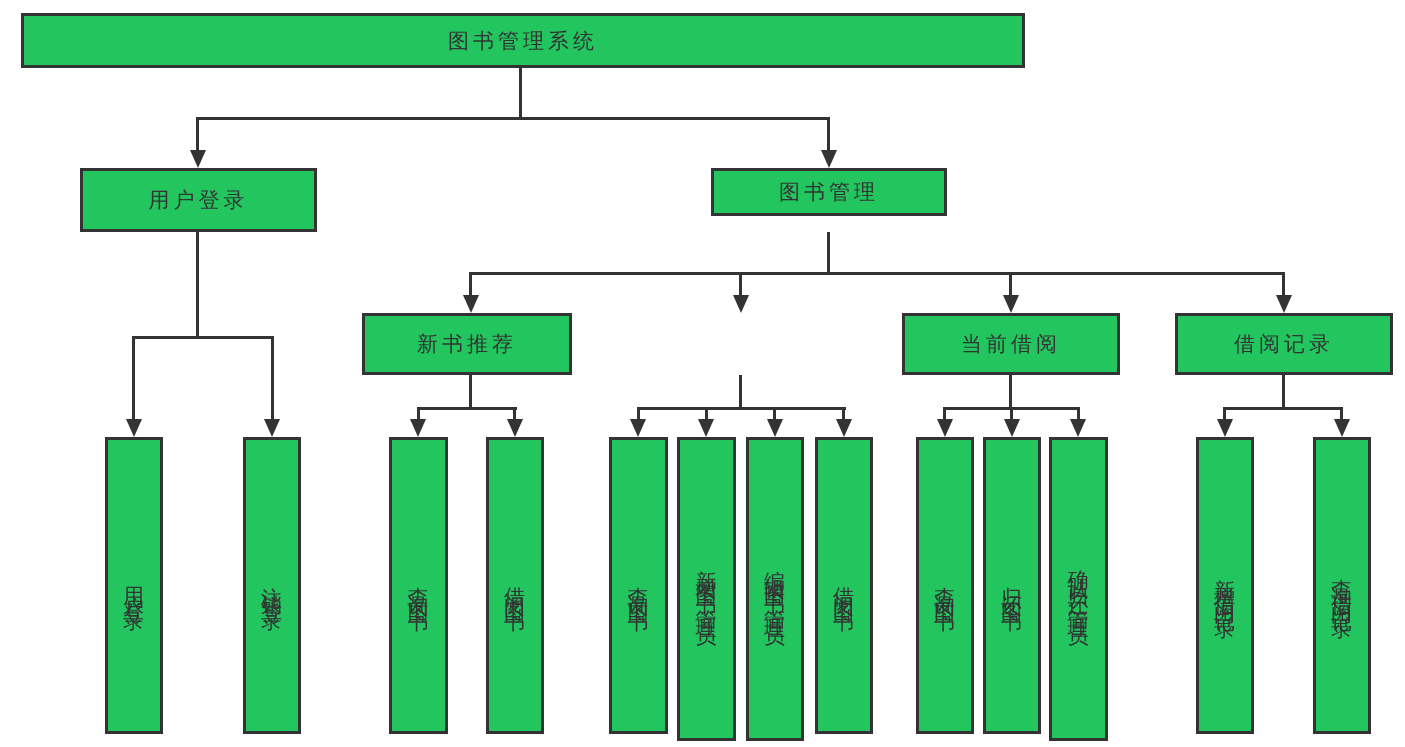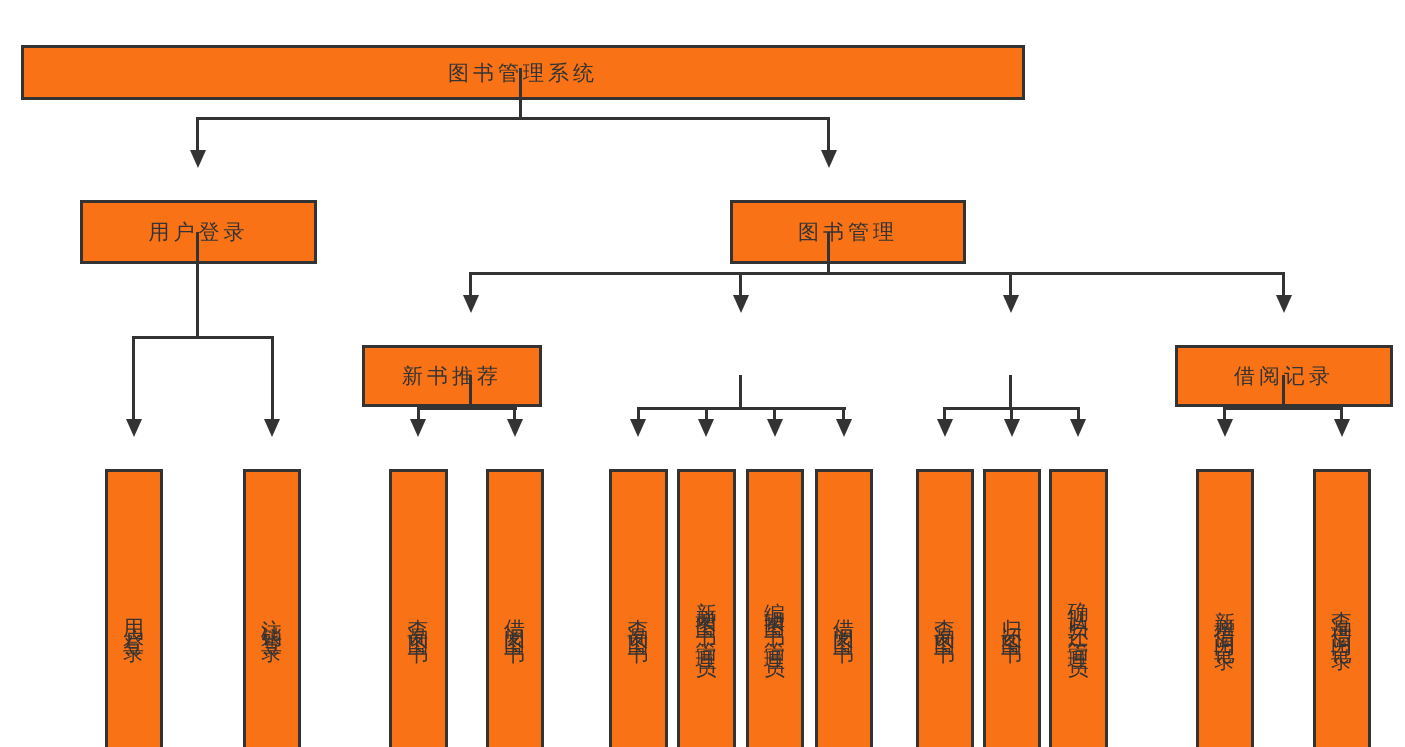--- a/index.html
+++ b/index.html
@@ -8,29 +8,28 @@
     width:1405px;height:747px;
     background:#ffffff;
     font-family:"Liberation Sans", sans-serif;
     color:#333333;
     overflow:hidden;
   }
   .box{
     position:absolute;
     box-sizing:border-box;
     border:3px solid #333333;
-    background:#f97316;
+    background:#22c55e;
     display:flex;
     align-items:center;
     justify-content:center;
     font-size:21px;
     letter-spacing:4px;
     color:#333333;
     white-space:nowrap;
-    margin-top:32px;
   }
   .vbox{
     writing-mode:vertical-rl;
     text-orientation:mixed;
     letter-spacing:8px;
     font-size:21px;
     white-space:normal;
     line-height:1;
   }
   .hl,.vl{position:absolute;background:#333333;}
@@ -59,41 +58,42 @@
   <div class="box" style="left:21px;top:13px;width:1004px;height:55px">图书管理系统</div>
 
   <div class="vl" style="left:519px;top:68px;height:49px"></div>
   <div class="hl" style="left:196px;top:117px;width:634px"></div>
   <div class="vl" style="left:196px;top:117px;height:33px"></div>
   <div class="ah" style="left:190px;top:150px"></div>
   <div class="vl" style="left:827px;top:117px;height:33px"></div>
   <div class="ah" style="left:821px;top:150px"></div>
 
   <div class="box" style="left:80px;top:168px;width:237px;height:64px">用户登录</div>
-  <div class="box" style="left:730px;top:168px;width:236px;height:64px">图书管理</div>
+  <div class="box" style="left:711px;top:168px;width:236px;height:48px">图书管理</div>
 
   <div class="vl" style="left:196px;top:232px;height:104px"></div>
   <div class="hl" style="left:132px;top:336px;width:142px"></div>
   <div class="vl" style="left:132px;top:336px;height:83px"></div>
   <div class="ah" style="left:126px;top:419px"></div>
   <div class="vl" style="left:271px;top:336px;height:83px"></div>
   <div class="ah" style="left:264px;top:419px"></div>
 
   <div class="vl" style="left:827px;top:232px;height:40px"></div>
   <div class="hl" style="left:469px;top:272px;width:816px"></div>
   <div class="vl" style="left:469px;top:272px;height:23px"></div>
   <div class="ah" style="left:463px;top:295px"></div>
   <div class="vl" style="left:739px;top:272px;height:23px"></div>
   <div class="ah" style="left:733px;top:295px"></div>
   <div class="vl" style="left:1009px;top:272px;height:23px"></div>
   <div class="ah" style="left:1003px;top:295px"></div>
   <div class="vl" style="left:1282px;top:272px;height:23px"></div>
   <div class="ah" style="left:1276px;top:295px"></div>
 
-  <div class="box" style="left:362px;top:313px;width:180px;height:62px">新书推荐</div>
+  <div class="box" style="left:362px;top:313px;width:210px;height:62px">新书推荐</div>
+  <div class="box" style="left:902px;top:313px;width:218px;height:62px">当前借阅</div>
   <div class="box" style="left:1175px;top:313px;width:218px;height:62px">借阅记录</div>
 
   <div class="vl" style="left:469px;top:375px;height:32px"></div>
   <div class="hl" style="left:417px;top:407px;width:100px"></div>
   <div class="vl" style="left:417px;top:407px;height:12px"></div>
   <div class="ah" style="left:410px;top:419px"></div>
   <div class="vl" style="left:513px;top:407px;height:12px"></div>
   <div class="ah" style="left:507px;top:419px"></div>
 
   <div class="vl" style="left:739px;top:375px;height:32px"></div>

